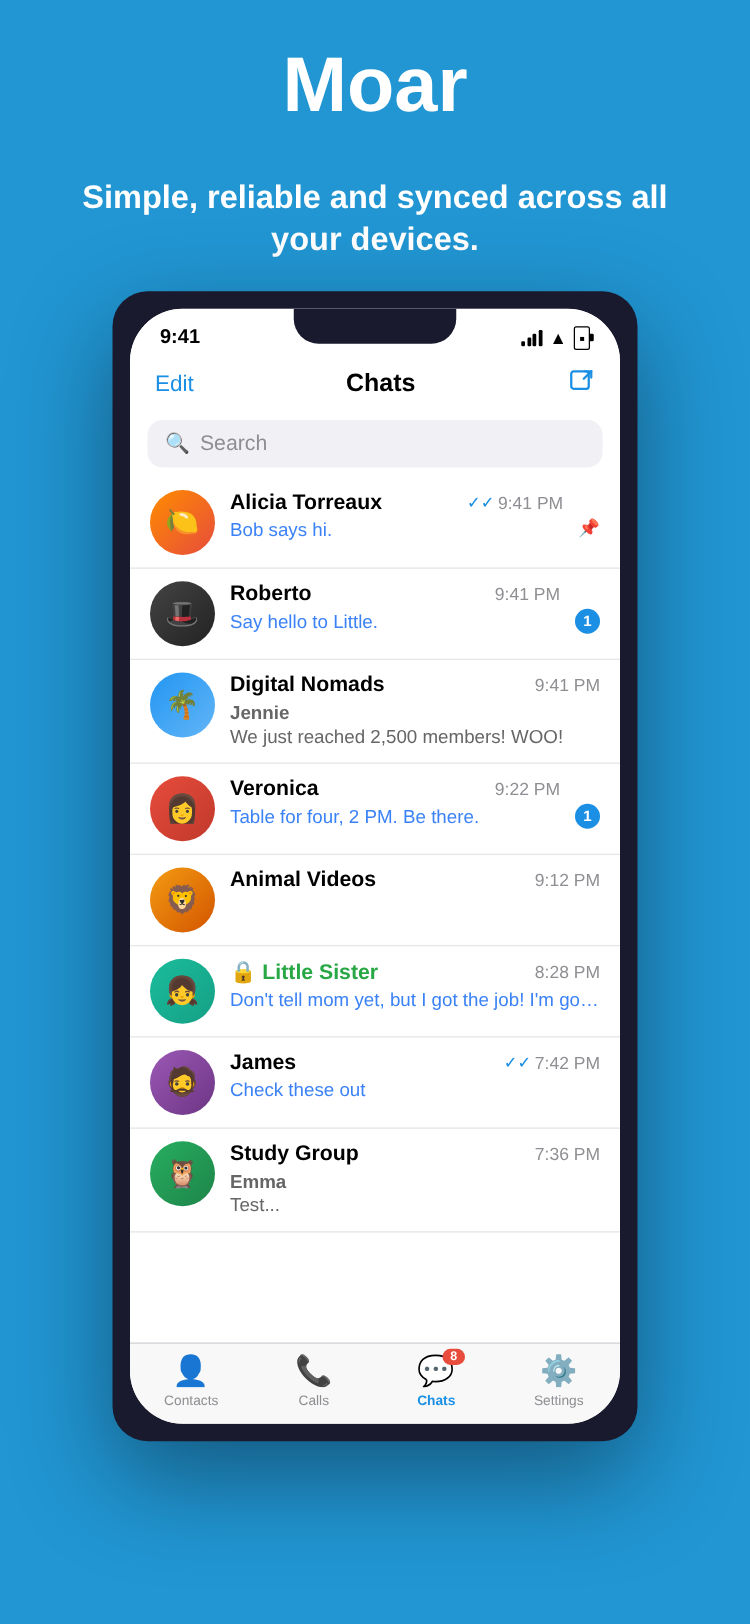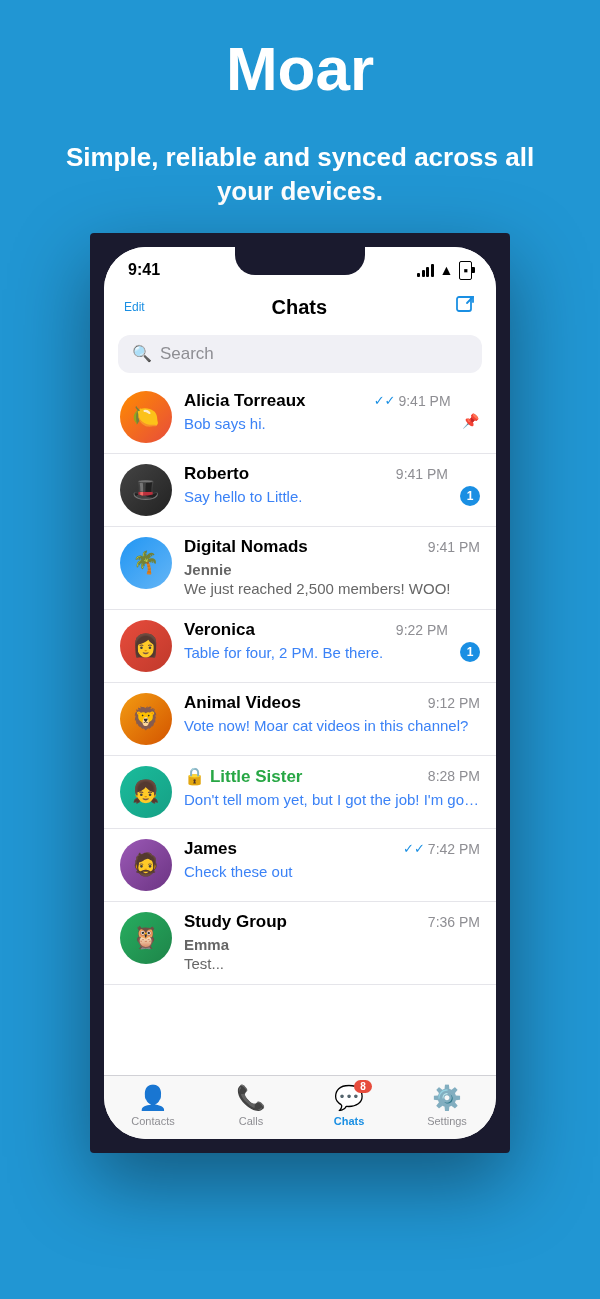--- a/index.html
+++ b/index.html
@@ -35,21 +35,21 @@
     
     .phone-wrapper {
       display: flex;
       justify-content: center;
       align-items: flex-start;
     }
     .phone-frame {
       width: 420px;
       height: 920px;
       background: #1a1a2e;
-      border-radius: 4px;
+      border-radius: 28px;
       padding: 14px;
       position: relative;
       box-shadow: 0 30px 80px rgba(0,0,0,0.4);
     }
     .phone-inner {
       width: 100%;
       height: 100%;
       background: #fff;
       border-radius: 42px;
       overflow: hidden;
@@ -91,21 +91,21 @@
     
     .nav-bar {
       display: flex;
       justify-content: space-between;
       align-items: center;
       padding: 8px 20px 10px;
       background: #fff;
       flex-shrink: 0;
     }
     .nav-edit {
-      font-size: 12px;
+      font-size: 18px;
       color: #1a8fe3;
       font-weight: 400;
     }
     .nav-title {
       font-size: 20px;
       font-weight: 700;
       color: #000;
     }
     .nav-compose {
       color: #1a8fe3;
@@ -373,21 +373,20 @@
               <div class="badge">1</div>
             </div>
           </div>
           <div class="chat-item">
             <div class="avatar av-gold">🦁</div>
             <div class="chat-content">
               <div class="chat-row1">
                 <span class="chat-name">Animal Videos</span>
                 <span class="chat-time">9:12 PM</span>
               </div>
-              <div class="chat-preview">Vote now! Moar cat videos in this channel?</div>
             </div>
           </div>
           <div class="chat-item">
             <div class="avatar av-teal">👧</div>
             <div class="chat-content">
               <div class="chat-row1">
                 <span class="chat-name green">🔒 Little Sister</span>
                 <span class="chat-time">8:28 PM</span>
               </div>
               <div class="chat-preview">Don't tell mom yet, but I got the job! I'm going to ROME!</div>

